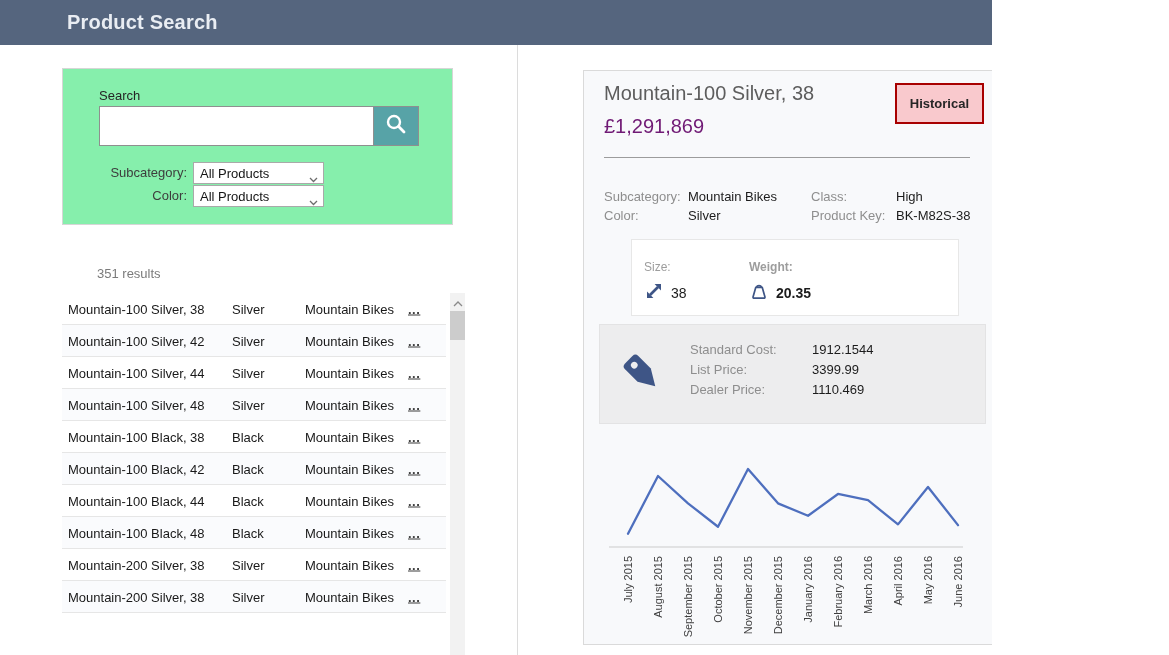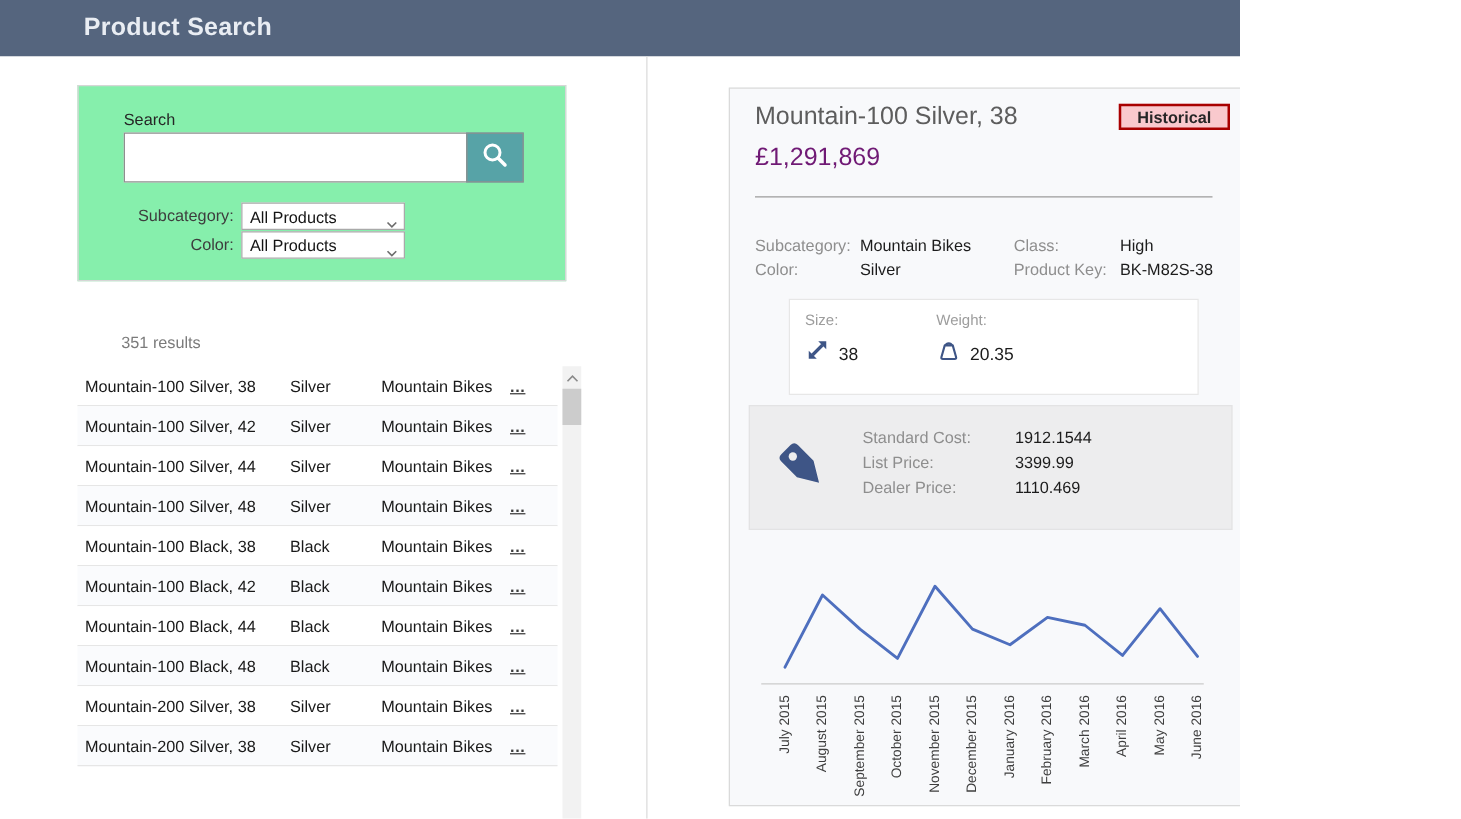--- a/index.html
+++ b/index.html
@@ -34,32 +34,32 @@
   .view-link { position:absolute; left:346px; top:50%; transform:translateY(-50%); font-size:13px; font-weight:700; color:#3d3d3d; text-decoration:underline; letter-spacing:.5px; cursor:pointer; }
 
   
   .scrollbar { position:absolute; left:450px; top:293px; width:15px; height:362px; background:#f2f2f2; }
   .scroll-up { position:absolute; left:0; top:0; width:15px; height:17px; display:flex; align-items:center; justify-content:center; cursor:pointer; }
   .scroll-thumb { position:absolute; left:0; top:18px; width:15px; height:29px; background:#cccccc; cursor:pointer; }
 
   
   .detail-panel { position:absolute; left:583px; top:70px; width:418px; height:575px; background:#f8f9fb; border:1px solid #dadada; }
   .product-title { position:absolute; left:20px; top:11px; font-size:20px; color:#5d5d5d; }
-  .historical-badge { position:absolute; right:16px; top:12px; background:#f9c9cd; border:2px solid #a80000; font-size:13px; font-weight:600; color:#262626; padding:1px 13px; }
+  .historical-badge { position:absolute; right:16px; top:12px; background:#f9c9cd; border:2px solid #a80000; font-size:13px; font-weight:600; color:#262626; padding:11px 13px; }
   .product-price { position:absolute; left:20px; top:44px; font-size:20px; font-weight:400; color:#701a75; }
   .divider-h { position:absolute; left:20px; width:366px; top:86px; height:1px; background:#9c9c9c; }
 
   .attr-label, .attr-value { position:absolute; font-size:13px; white-space:nowrap; }
   .attr-label { color:#8e8e8e; } .attr-value { color:#1c1c1c; }
   .r1 { top:118px; } .r2 { top:137px; }
   .lc-label { left:20px; } .lc-value { left:104px; } .rc-label { left:227px; } .rc-value { left:312px; }
 
   .specs-box { position:absolute; left:47px; top:168px; width:328px; height:77px; background:#fff; border:1px solid #e7e7e7; }
-  .spec { position:absolute; top:9px; }
-  .spec-size { left:12px; } .spec-weight { left:117px; } .spec-style { left:227px; }
+  .spec { position:absolute; top:20px; }
+  .spec-size { left:12px; } .spec-weight { left:117px;font-weight:bold; } .spec-style { left:227px; }
   .spec-label { font-size:12px; color:#9d9d9d; }
   .spec-valrow { display:flex; align-items:center; gap:7px; margin-top:7px; }
   .spec-value { font-size:14px; color:#1c1c1c; }
 
   .pricing-box { position:absolute; left:15px; top:253px; width:387px; height:100px; background:#ededee; border:1px solid #e3e3e4; }
   .tag-wrap { position:absolute; left:17px; top:24px; }
   .price-label, .price-value { position:absolute; font-size:13px; white-space:nowrap; }
   .price-label { left:90px; color:#8e8e8e; } .price-value { left:212px; color:#1c1c1c; }
   .pr1 { top:17px; } .pr2 { top:37px; } .pr3 { top:57px; }
 

